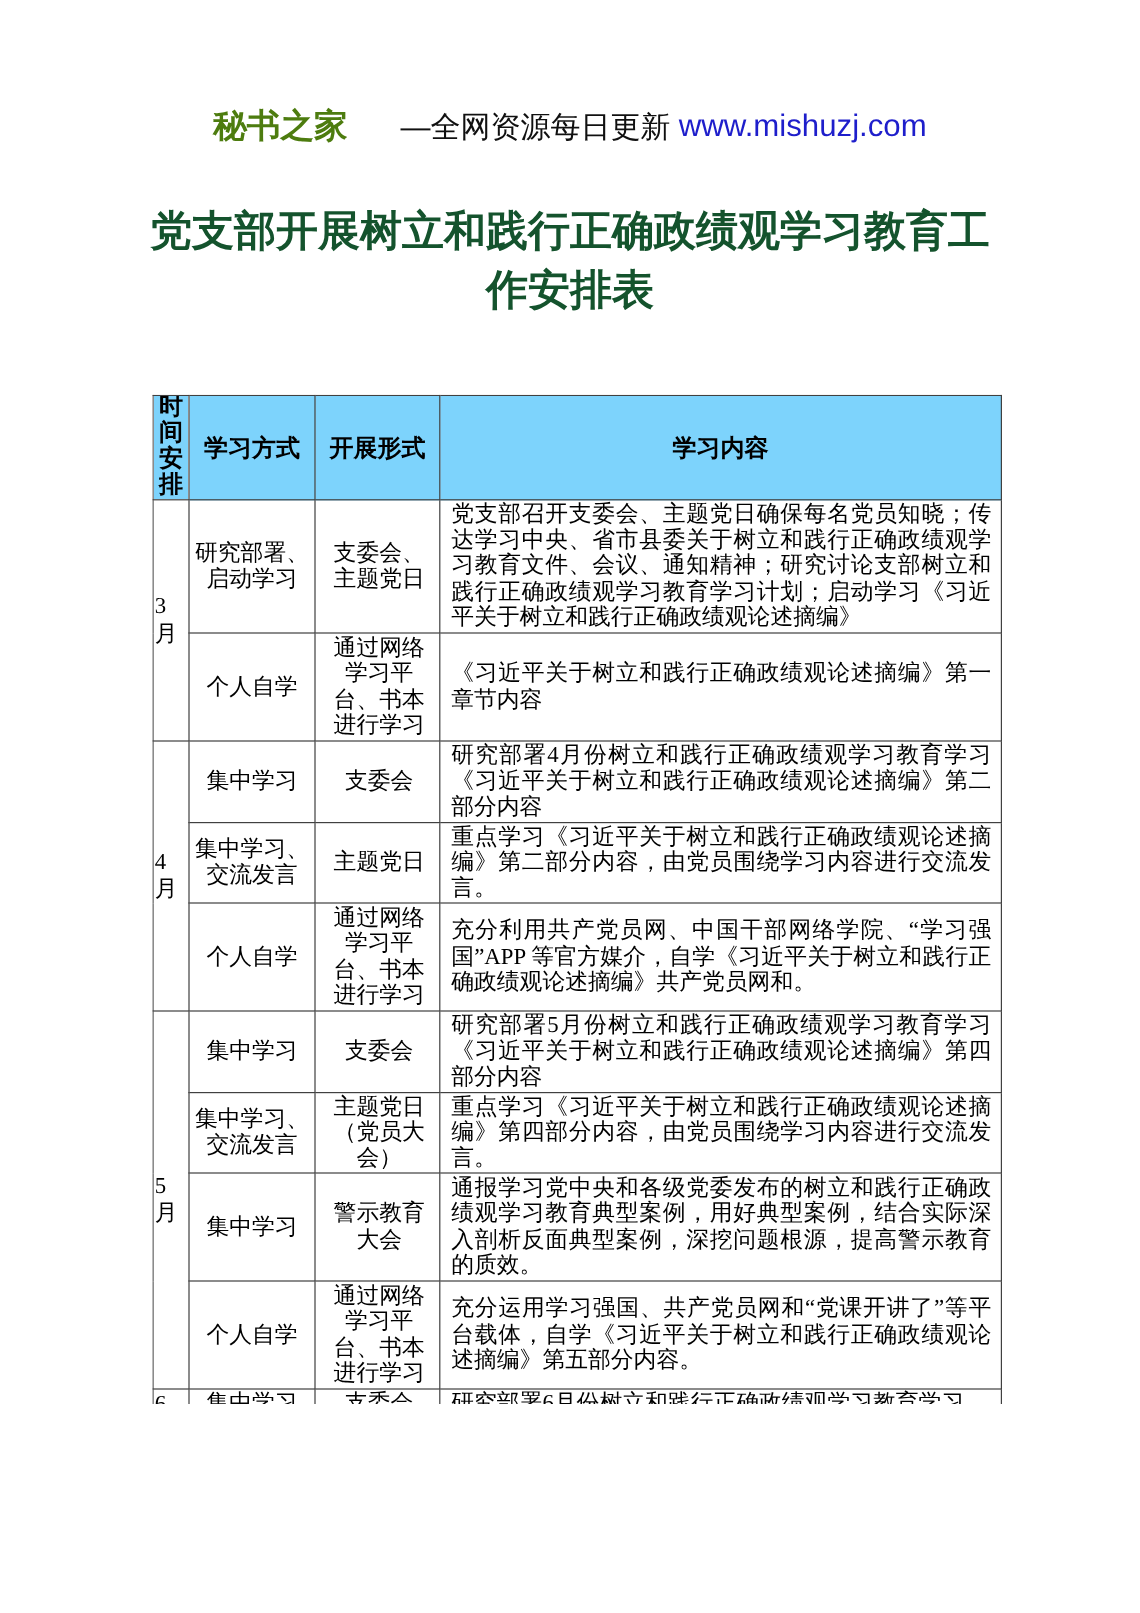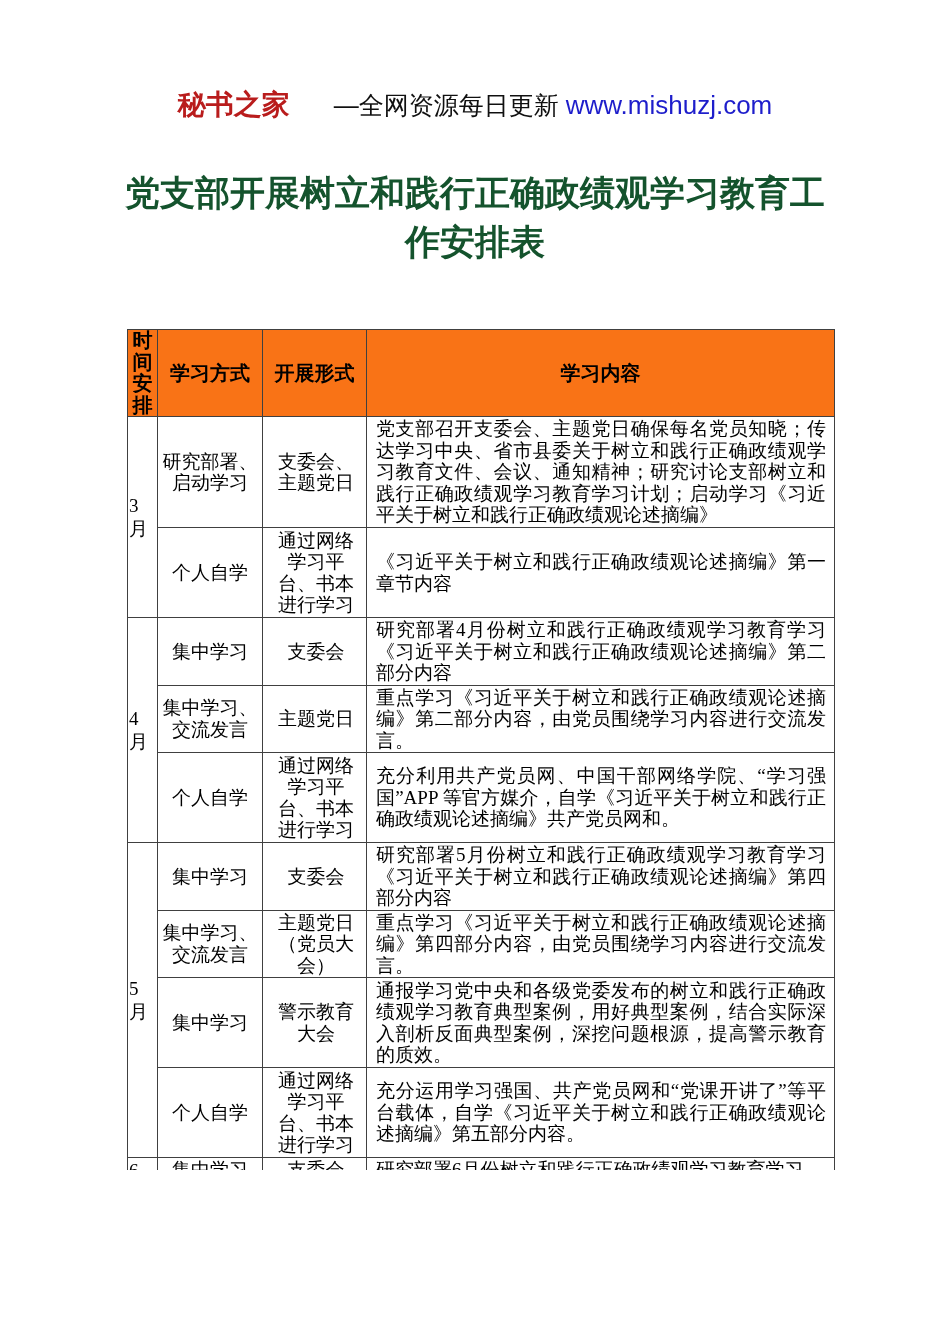--- a/index.html
+++ b/index.html
@@ -12,21 +12,21 @@
     color: #000;
   }
 
   
   .banner {
     position: absolute; top: 86px; left: 0; width: 100%;
     text-align: center; white-space: nowrap;
   }
   .banner .brand {
     font-family: "Liberation Sans", "DejaVu Sans", sans-serif;
-    font-weight: bold; font-size: 28px; color: #b91c1c;
+    font-weight: bold; font-size: 28px; color: #4d7c0f;
     vertical-align: middle;
   }
   .banner .tagline {
     font-family: "Liberation Sans", "DejaVu Sans", sans-serif;
     font-size: 25px; color: #101010; vertical-align: middle; margin-left: 44px;
   }
   .banner .url {
     font-family: "Liberation Sans", "DejaVu Sans", sans-serif;
     font-size: 26px; color: #1e1ecb; vertical-align: middle;
   }
@@ -48,22 +48,22 @@
     border-collapse: collapse; table-layout: fixed;
     width: 707px; font-size: 19px;
   }
   col.c-time    { width: 30px;  }
   col.c-method  { width: 105px; }
   col.c-format  { width: 104px; }
   col.c-content { width: 468px; }
 
   th, td { border: 1px solid #404040; vertical-align: middle; }
   th {
-    background: #f97316;
-    font-family: Liberation Sans, sans-serif;
+    background: #7dd3fc;
+    font-family: Liberation Mono, monospace;
     font-size: 20px; font-weight: bold; text-align: center;
     padding: 0; color: #000;
   }
   th.h-time { word-break: break-all; line-height: 21.5px; padding: 0 1px; overflow: hidden; }
 
   td.month   { word-break: break-all; text-align: left; line-height: 23px; padding: 0 1px; }
   td.method  { text-align: center; line-height: 21.5px; padding: 0 2px; }
   td.format  { text-align: center;   line-height: 21.5px; padding: 0 4px 0 7px; margin-left: 38px; }
   td.content { text-align: justify; line-height: 21.5px; padding: 1px 8px 1px 9px; }
 

